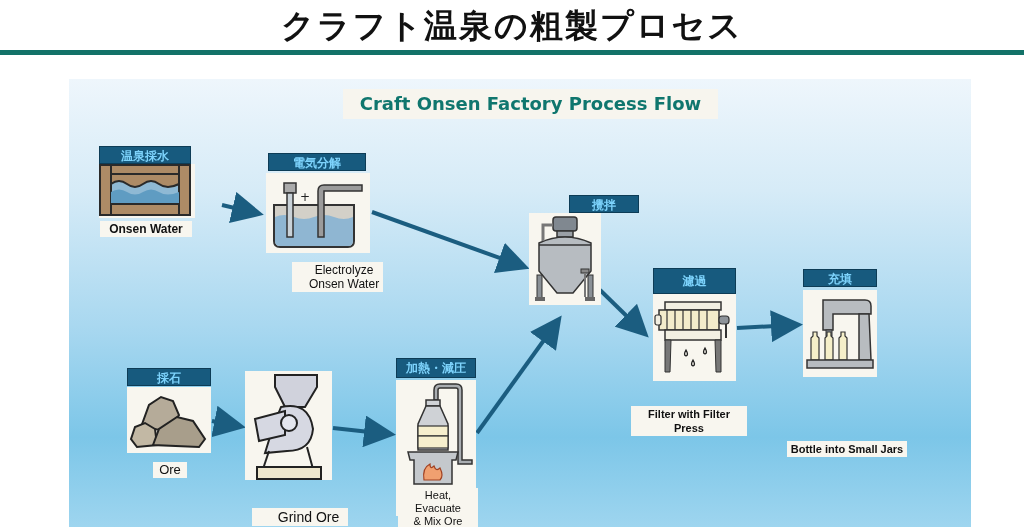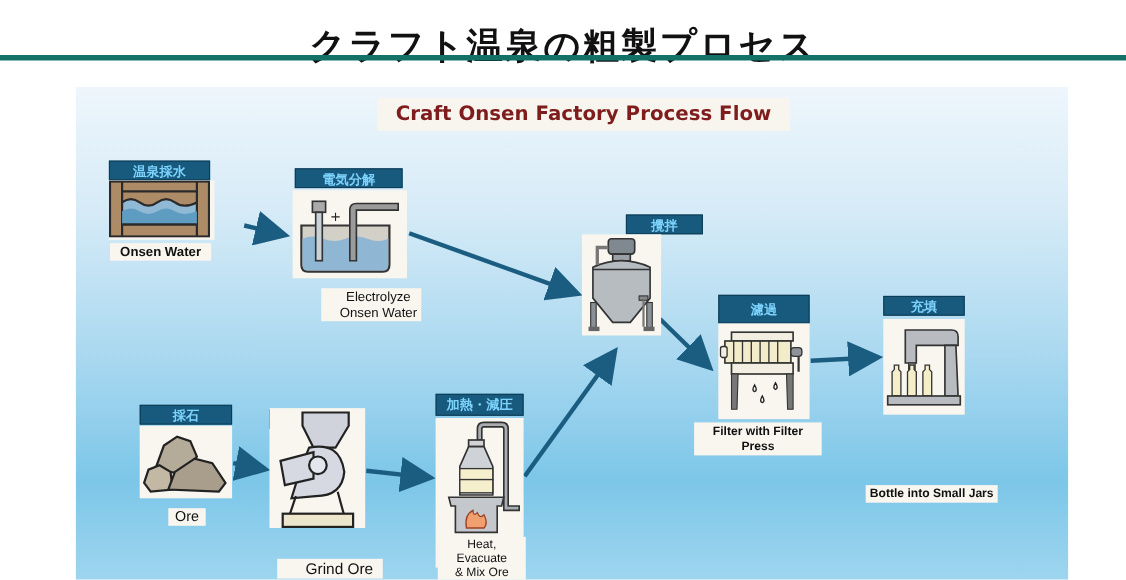--- a/index.html
+++ b/index.html
@@ -1,25 +1,25 @@
 <!DOCTYPE html>
 <html><head>
 <meta charset="utf-8">
 <style>
   html, body { margin:0; padding:0; }
   body { width:1024px; height:527px; background:#ffffff; position:relative; overflow:hidden;
          font-family:"DejaVu Sans","Liberation Sans",sans-serif; }
-  #page-title { position:absolute; left:0; top:20px; width:1024px; text-align:center;
+  #page-title { position:absolute; left:0; top:4px; width:1024px; text-align:center;
          font-size:33px; font-weight:bold; color:#111; letter-spacing:2px; }
   #title-rule { position:absolute; left:0; top:50px; width:1024px; height:5px; background:#137268; }
   #canvas { position:absolute; left:69px; top:79px; width:902px; height:448px;
          background:linear-gradient(180deg,#eef6fc 0%,#d6ebf7 25%,#a9d8f0 55%,#7cc6e8 80%,#9ed5ef 100%); }
   #subtitle { position:absolute; left:343px; top:89px; width:375px; height:30px; background:#f7f5ee;
          text-align:center; line-height:30px; font-family:"DejaVu Sans",sans-serif; font-weight:bold;
-         font-size:18px; color:#7f1d1d; }
+         font-size:18px; color:#0f766e; }
   .node { position:absolute; }
   .tag { position:absolute; height:18px; background:#175a7e; color:#7dd3fc; font-weight:bold;
          font-size:12px; text-align:center; line-height:18px; box-sizing:border-box; border:1px solid #0d3c56; }
   .card { position:absolute; background:#f8f6ef; }
   .label { position:absolute; background:#f8f6ef; color:#111; text-align:center;
          font-family:"Liberation Sans",sans-serif; font-size:12px; line-height:14px; padding:1px 3px; }
   svg.icon { position:absolute; }
   #arrows { position:absolute; left:0; top:0; width:1024px; height:527px; }
 </style>
 </head>
@@ -112,21 +112,21 @@
     <rect x="2" y="21" width="6" height="10" rx="2" fill="#f2efe2" stroke="#333" stroke-width="1.2"></rect>
     <rect x="66" y="22" width="10" height="8" rx="3" fill="#8d9399" stroke="#333" stroke-width="1.2"></rect>
     <line x1="73" y1="30" x2="73" y2="44" stroke="#333" stroke-width="2"></line>
     <rect x="12" y="36" width="56" height="10" fill="#f2efe2" stroke="#333" stroke-width="1.5"></rect>
     <path d="M12,46 L18,46 L17,78 L12,78 Z" fill="#777" stroke="#333" stroke-width="1"></path>
     <path d="M62,46 L68,46 L68,78 L63,78 Z" fill="#777" stroke="#333" stroke-width="1"></path>
     <path d="M33,56 q-3,5 0,6 q3,-1 0,-6 Z" fill="none" stroke="#222" stroke-width="1.3"></path>
     <path d="M52,54 q-3,5 0,6 q3,-1 0,-6 Z" fill="none" stroke="#222" stroke-width="1.3"></path>
     <path d="M40,66 q-3,5 0,6 q3,-1 0,-6 Z" fill="none" stroke="#222" stroke-width="1.3"></path>
   </svg>
-  <div class="label" style="left:631px;top:384px;width:110px;font-weight:bold;font-size:11px;">Filter with Filter Press</div>
+  <div class="label" style="left:631px;top:406px;width:110px;font-weight:bold;font-size:11px;">Filter with Filter Press</div>
 </div>
 
 <div class="node">
   <div class="tag" style="left:803px;top:269px;width:74px;">充填</div>
   <div class="card" style="left:803px;top:290px;width:74px;height:87px;"></div>
   <svg class="icon" style="left:803px;top:290px;" width="74" height="87">
     <path d="M20,10 L62,10 Q68,10 68,16 L68,24 L30,24 L30,40 L20,40 Z" fill="#b8bcc0" stroke="#333" stroke-width="1.5"></path>
     <rect x="23" y="40" width="6" height="6" fill="#8d9399" stroke="#333" stroke-width="1"></rect>
     <path d="M56,24 L66,24 L68,70 L56,70 Z" fill="#b8bcc0" stroke="#333" stroke-width="1.5"></path>
     <g fill="#f5efc9" stroke="#333" stroke-width="1.2">

